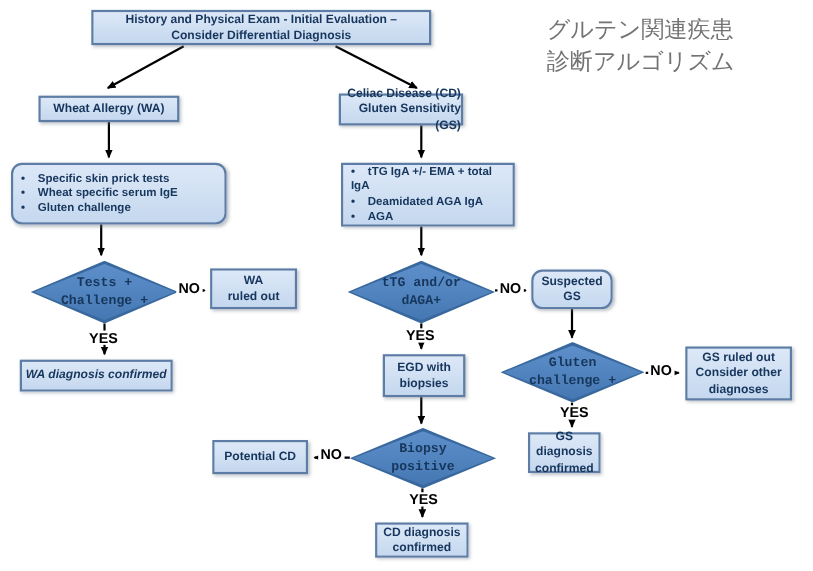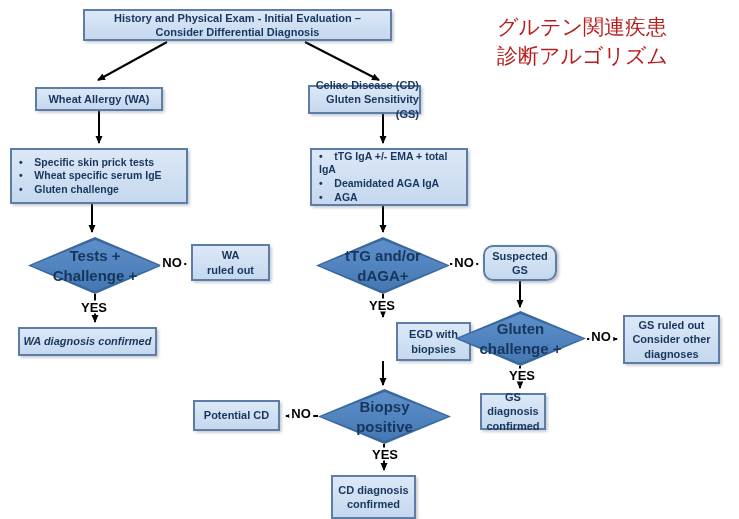--- a/index.html
+++ b/index.html
@@ -26,30 +26,30 @@
   }
   .diamond-shape::after{
     content:"";position:absolute;inset:3px;
     background:linear-gradient(180deg,#5e8fcb 0%,#4578b2 100%);
     clip-path:polygon(50% 0,100% 50%,50% 100%,0 50%);
   }
   .diamond-label{
     position:relative;z-index:1;width:100%;height:100%;
     display:flex;align-items:center;justify-content:center;
     text-align:center;font-weight:bold;color:#16365c;
-    font-size:15px;line-height:1.3;white-space:pre-line;
+    font-size:12px;line-height:1.3;white-space:pre-line;font-family:Liberation Mono, monospace;
   }
   .edge-label{
     position:absolute;transform:translate(-50%,-50%);
     background:#ffffff;color:#000;font-weight:bold;
     font-size:13px;line-height:1;padding:0 2px;z-index:2;
   }
   .jp-title{
     position:absolute;left:497px;top:13px;
-    color:#b91c1c;font-size:21px;line-height:29px;
+    color:#737373;font-size:21px;line-height:29px;
     white-space:pre-line;font-family:"DejaVu Sans",sans-serif;
   }
 </style>
 </head>
 <body>
 
 <div id="canvas">
 
   <svg id="connectors" viewBox="0 0 739 519" xmlns="http://www.w3.org/2000/svg">
     <defs>
@@ -81,21 +81,21 @@
 診断アルゴリズム</div>
 
   <div class="node" style="left:83px;top:9px;width:309px;height:32px;">History and Physical Exam  - Initial Evaluation –
 Consider Differential Diagnosis</div>
 
   <div class="node" style="left:35px;top:87px;width:128px;height:24px;">Wheat Allergy (WA)</div>
 
   <div class="node" style="left:308px;top:85px;width:113px;height:29px;text-align:right;">Celiac Disease  (CD)
 Gluten Sensitivity (GS)</div>
 
-  <div class="node bullets" style="left:10px;top:148px;width:178px;height:56px;font-size:10.5px;">•&nbsp;&nbsp;&nbsp;&nbsp;Specific skin prick tests
+  <div class="node bullets" style="left:10px;top:148px;width:196px;height:56px;font-size:10.5px;border-radius:10px;">•&nbsp;&nbsp;&nbsp;&nbsp;Specific skin prick tests
 •&nbsp;&nbsp;&nbsp;&nbsp;Wheat specific serum IgE
 •&nbsp;&nbsp;&nbsp;&nbsp;Gluten challenge</div>
 
   <div class="node bullets" style="left:310px;top:148px;width:158px;height:58px;font-size:10.5px;">•&nbsp;&nbsp;&nbsp;&nbsp;tTG IgA +/- EMA + total IgA
 •&nbsp;&nbsp;&nbsp;&nbsp;Deamidated AGA IgA
 •&nbsp;&nbsp;&nbsp;&nbsp;AGA</div>
 
   <div class="diamond" style="left:28px;top:237px;width:134px;height:57px;">
     <div class="diamond-shape"></div>
     <div class="diamond-label">Tests +
@@ -109,21 +109,21 @@
 
   <div class="diamond" style="left:316px;top:237px;width:134px;height:57px;">
     <div class="diamond-shape"></div>
     <div class="diamond-label">tTG and/or
 dAGA+</div>
   </div>
 
   <div class="node" style="left:483px;top:245px;width:74px;height:36px;border-radius:10px;">Suspected
 GS</div>
 
-  <div class="node" style="left:348px;top:322px;width:75px;height:39px;margin-left:48px;">EGD with
+  <div class="node" style="left:348px;top:322px;width:75px;height:39px;">EGD with
 biopsies</div>
 
   <div class="diamond" style="left:455px;top:311px;width:131px;height:55px;">
     <div class="diamond-shape"></div>
     <div class="diamond-label">Gluten
 challenge +</div>
   </div>
 
   <div class="node" style="left:623px;top:315px;width:97px;height:49px;">GS ruled out
 Consider other
@@ -133,21 +133,21 @@
 confirmed</div>
 
   <div class="diamond" style="left:318px;top:389px;width:133px;height:55px;">
     <div class="diamond-shape"></div>
     <div class="diamond-label">Biopsy
 positive</div>
   </div>
 
   <div class="node" style="left:193px;top:400px;width:87px;height:31px;">Potential CD</div>
 
-  <div class="node" style="left:331px;top:475px;width:85px;height:44px;">CD diagnosis
+  <div class="node" style="left:341px;top:475px;width:85px;height:32px;">CD diagnosis
 confirmed</div>
 
   <div class="edge-label" style="left:172px;top:262px;">NO</div>
   <div class="edge-label" style="left:94px;top:307px;">YES</div>
   <div class="edge-label" style="left:464px;top:262px;">NO</div>
   <div class="edge-label" style="left:382px;top:305px;">YES</div>
   <div class="edge-label" style="left:601px;top:336px;">NO</div>
   <div class="edge-label" style="left:522px;top:375px;">YES</div>
   <div class="edge-label" style="left:301px;top:413px;">NO</div>
   <div class="edge-label" style="left:385px;top:454px;">YES</div>

